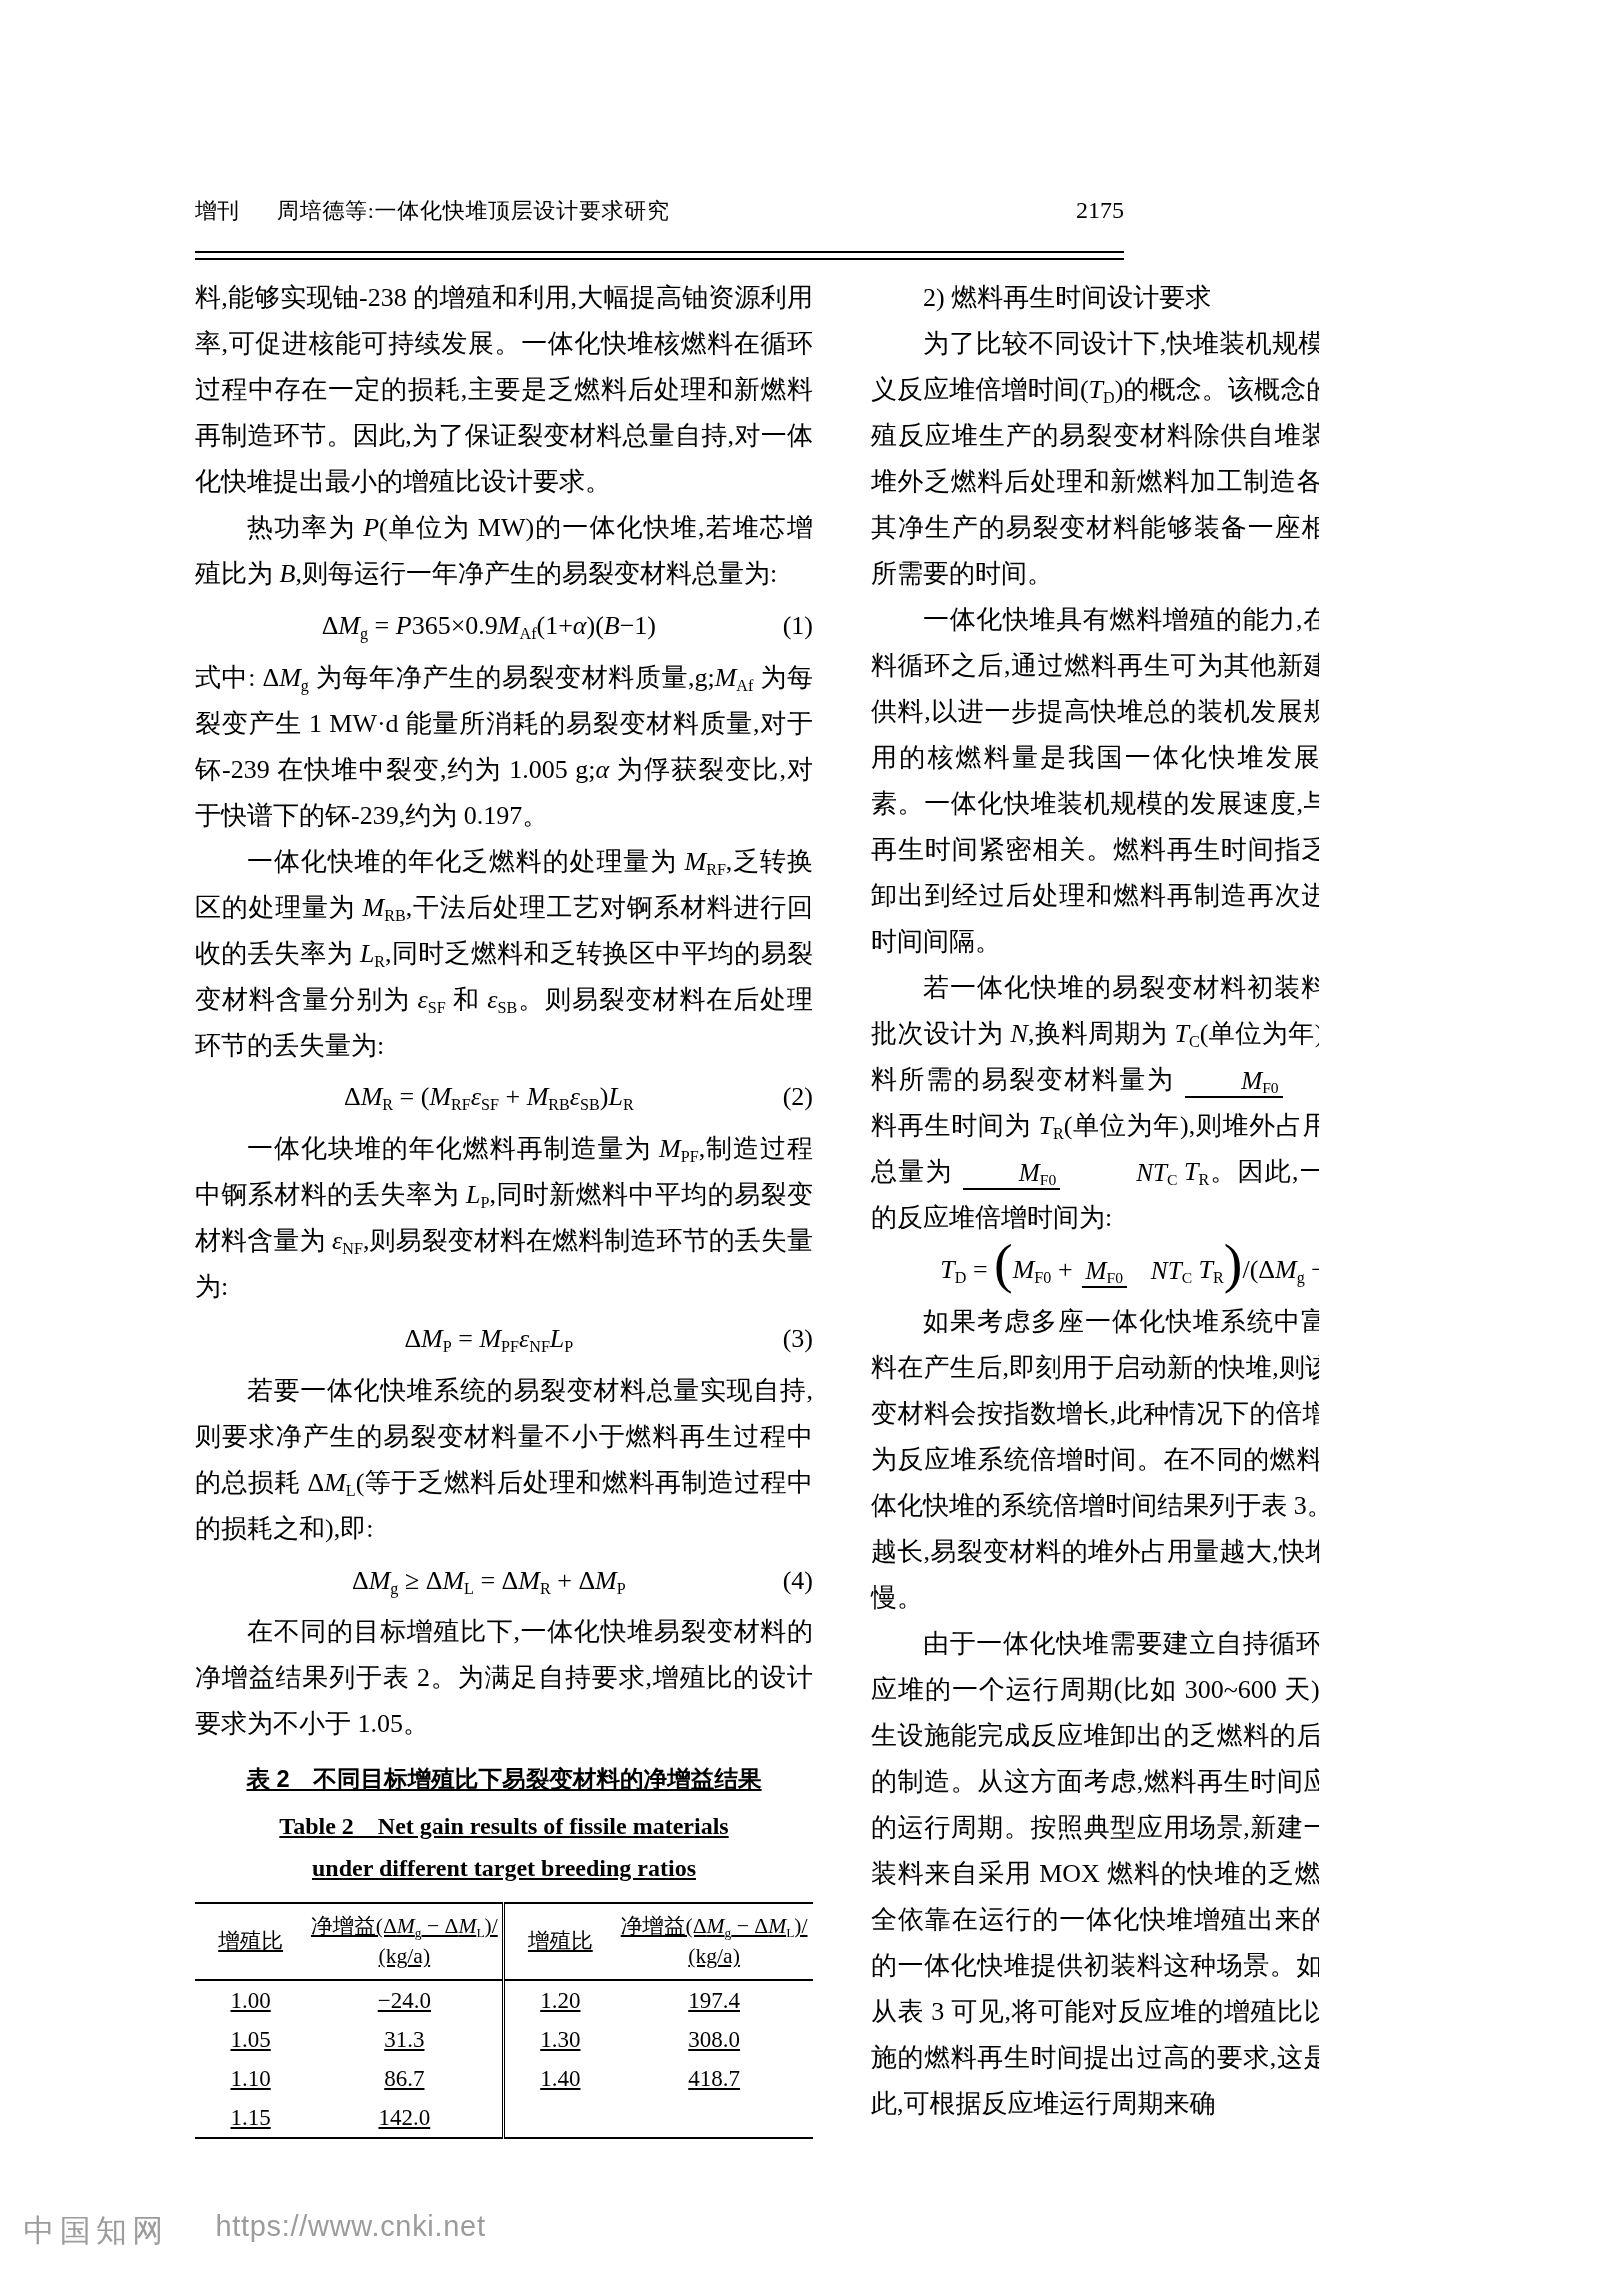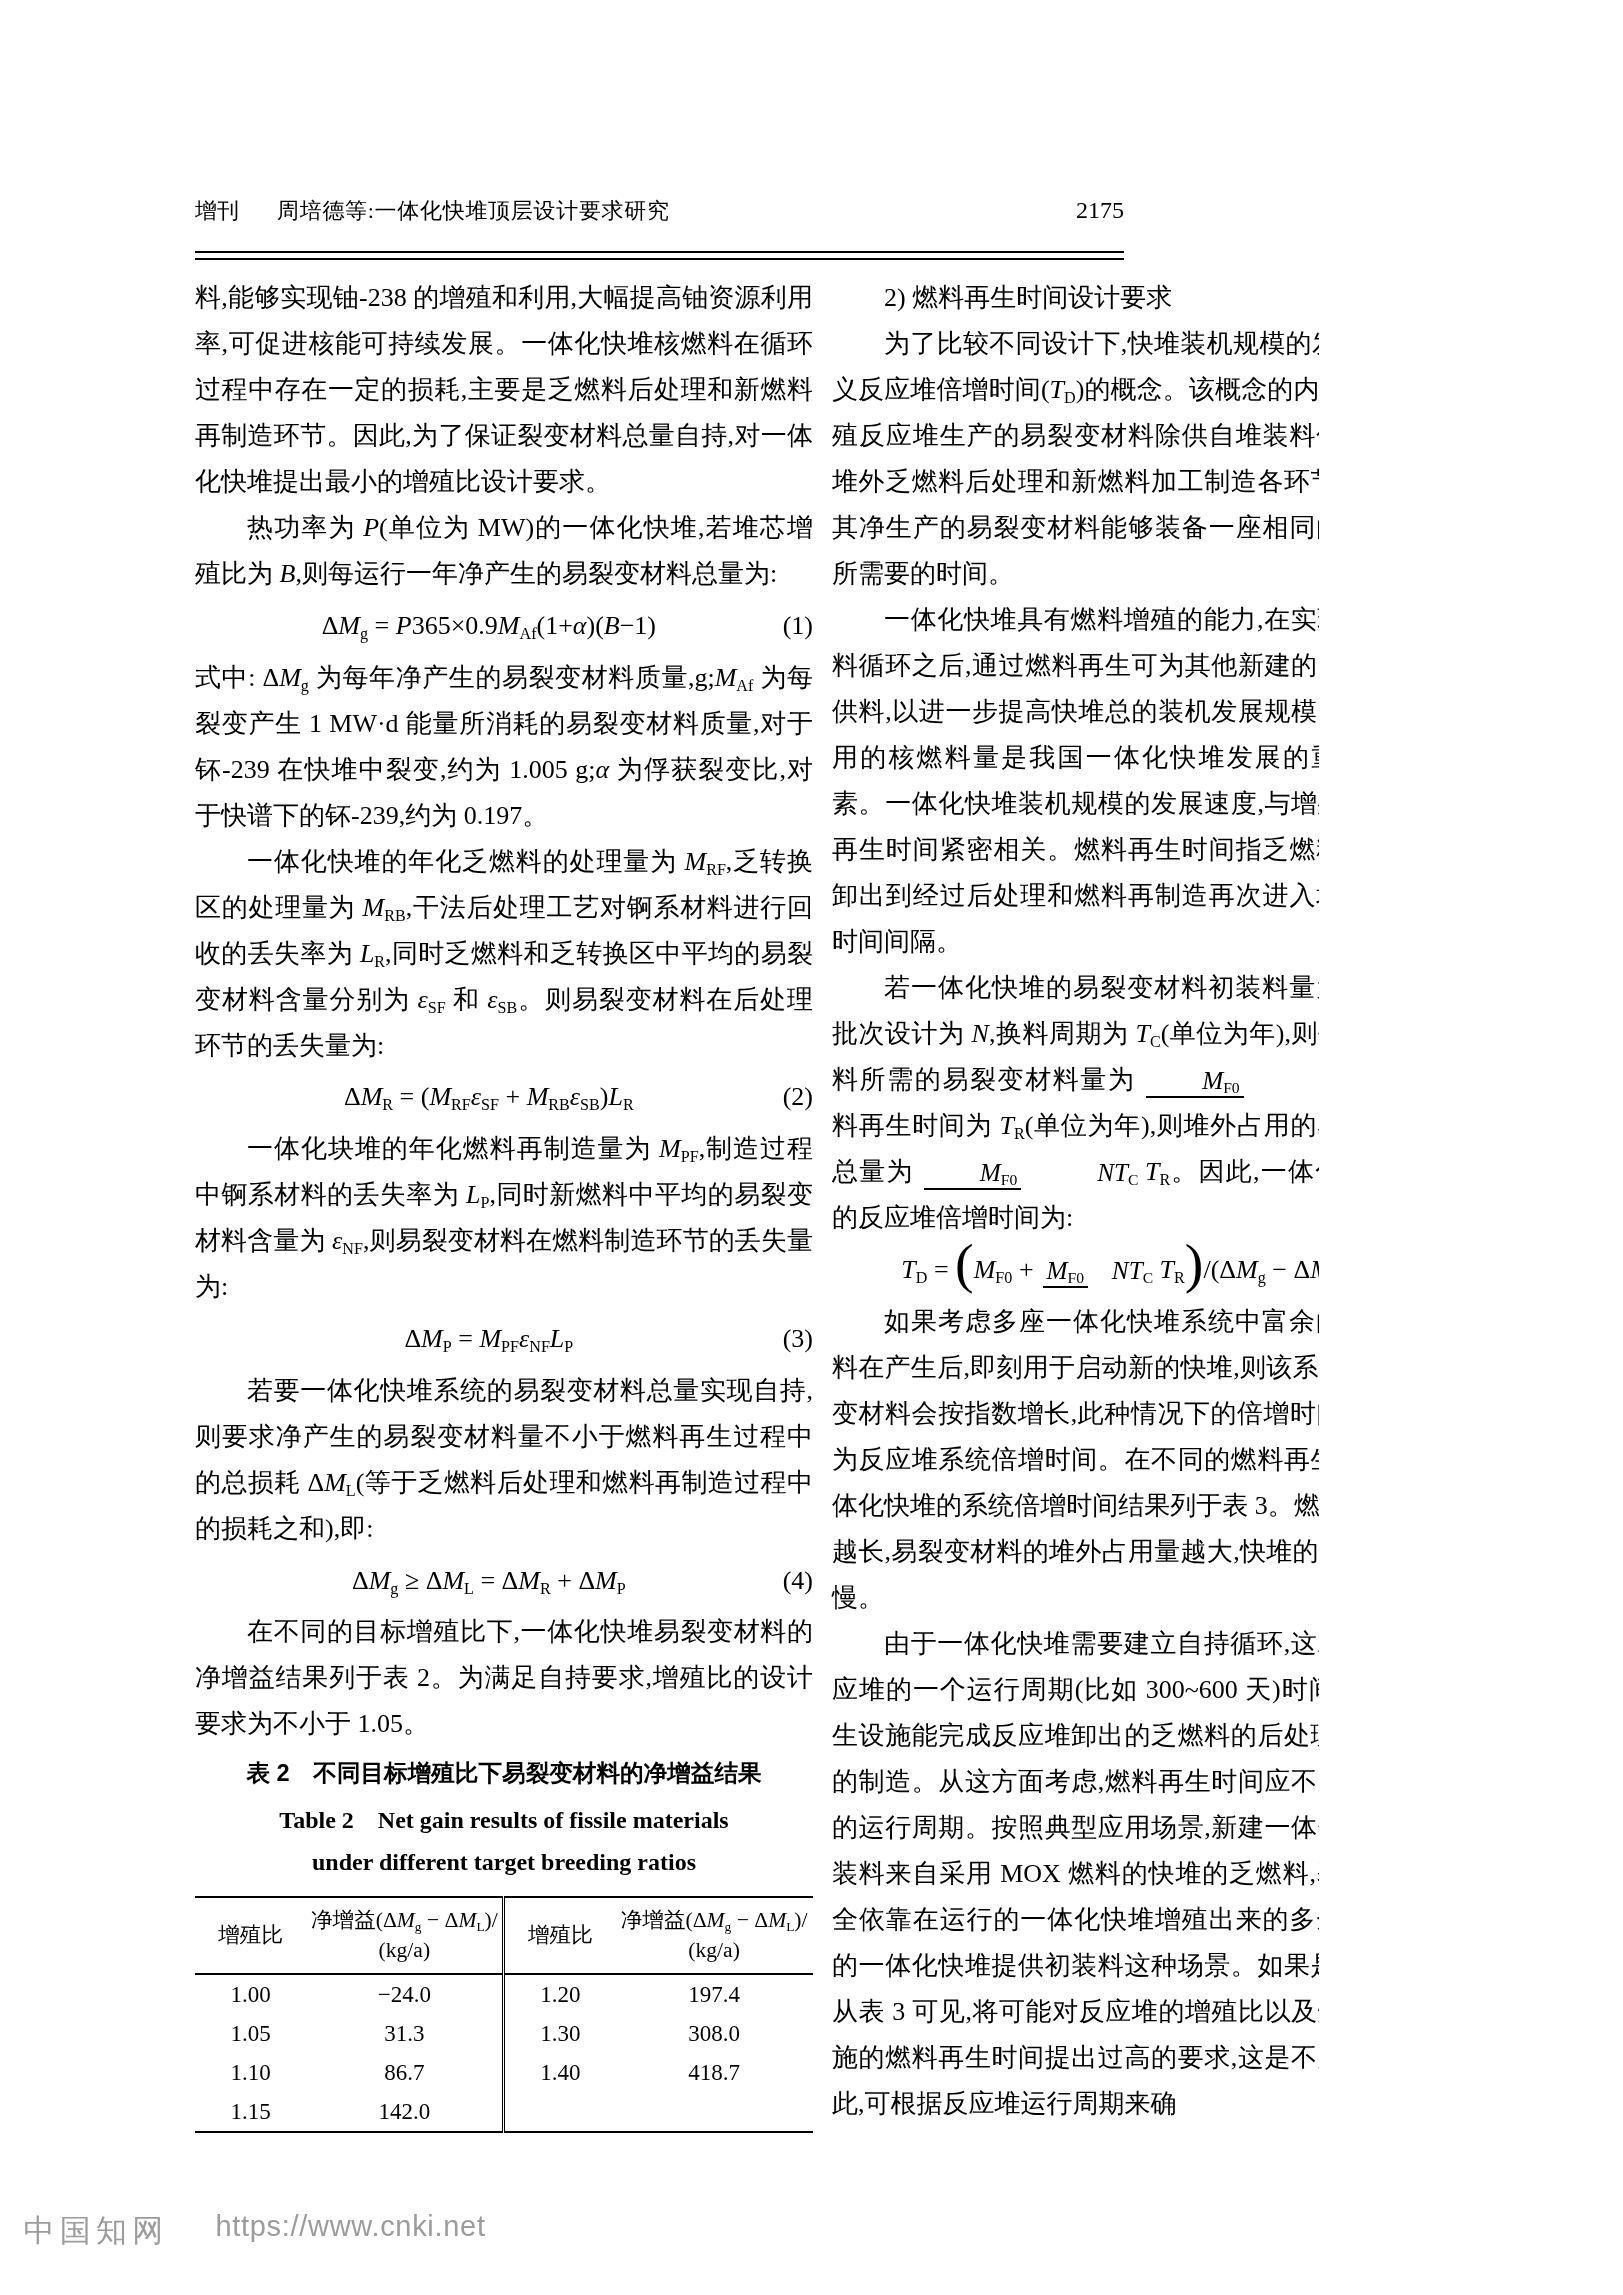--- a/index.html
+++ b/index.html
@@ -18,38 +18,38 @@
   .rule{
     position:absolute;top:251px;left:195px;right:195px;height:5.2px;
     border-top:2px solid #000;border-bottom:2px solid #000;
   }
   
   .col{
     position:absolute;top:275px;width:618px;
     font-size:26px;line-height:46px;text-align:justify;
   }
   .col-left{left:195px;}
-  .col-right{left:832px;}
+  .col-right{left:871px;}
   .col p{margin:0;}
   p.indent{text-indent:2em;}
   .var{font-style:italic;}
   sub{font-style:normal;font-size:0.62em;line-height:0;vertical-align:-0.28em;}
   
   .equation{display:flex;align-items:center;min-height:55px;margin:1.3px 0;}
   .eq-body{flex:1;text-align:center;}
   .eq-num{text-align:right;}
   .big{font-size:2.15em;font-weight:200;line-height:0;vertical-align:-0.08em;}
   .frac{
     display:inline-flex;flex-direction:row;vertical-align:middle;
     text-align:center;line-height:1.18;margin:0 2.6px;font-size:0.97em;gap:20px;
   }
   .frac .fnum{border-bottom:2px solid #000;padding:0 3.9px;}
   .frac .fden{padding:0 3.9px;}
   
-  .tablewrap{margin-top:11px;}
+  .tablewrap{margin-top:17px;text-decoration:underline;}
   .tcap-zh{
     text-align:center;font-size:23.6px;font-weight:bold;
     font-family:"Liberation Sans","DejaVu Sans",sans-serif;line-height:31px;
   }
   .tcap-en{
     text-align:center;font-size:24px;font-weight:bold;line-height:42px;margin-top:9.2px;
     font-family:"Liberation Serif","DejaVu Serif",serif;
   }
   table.t2{
     width:100%;border-collapse:collapse;margin-top:13px;

